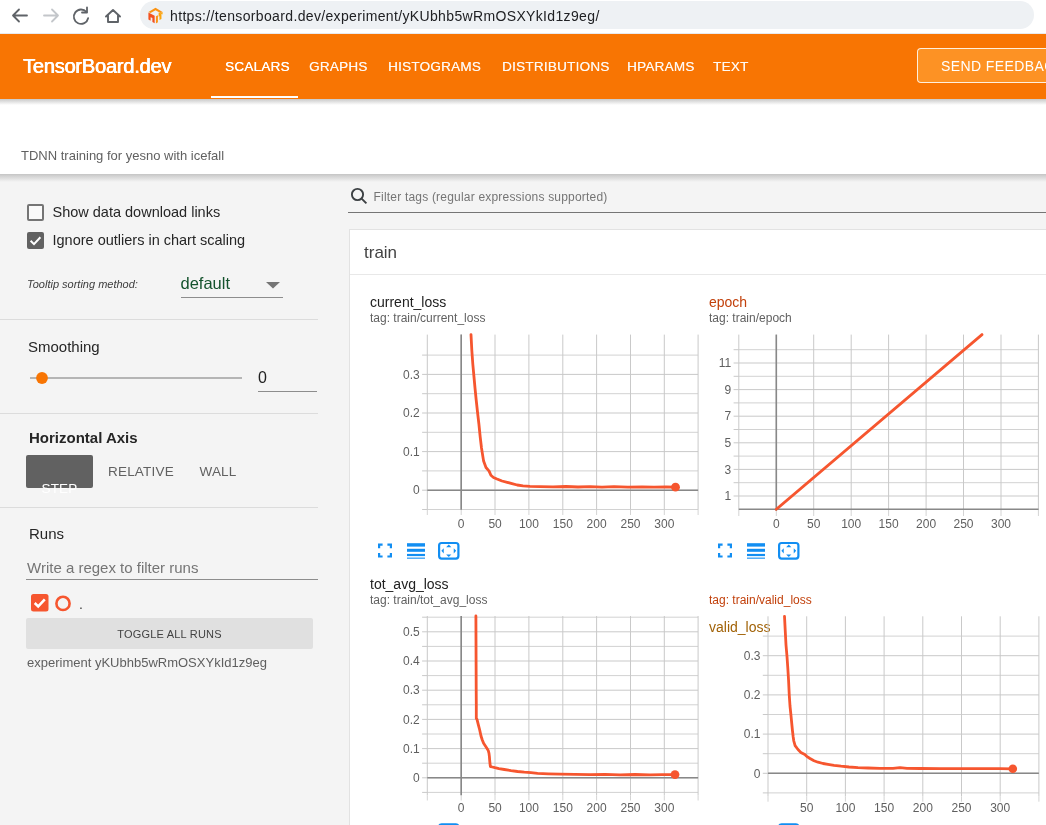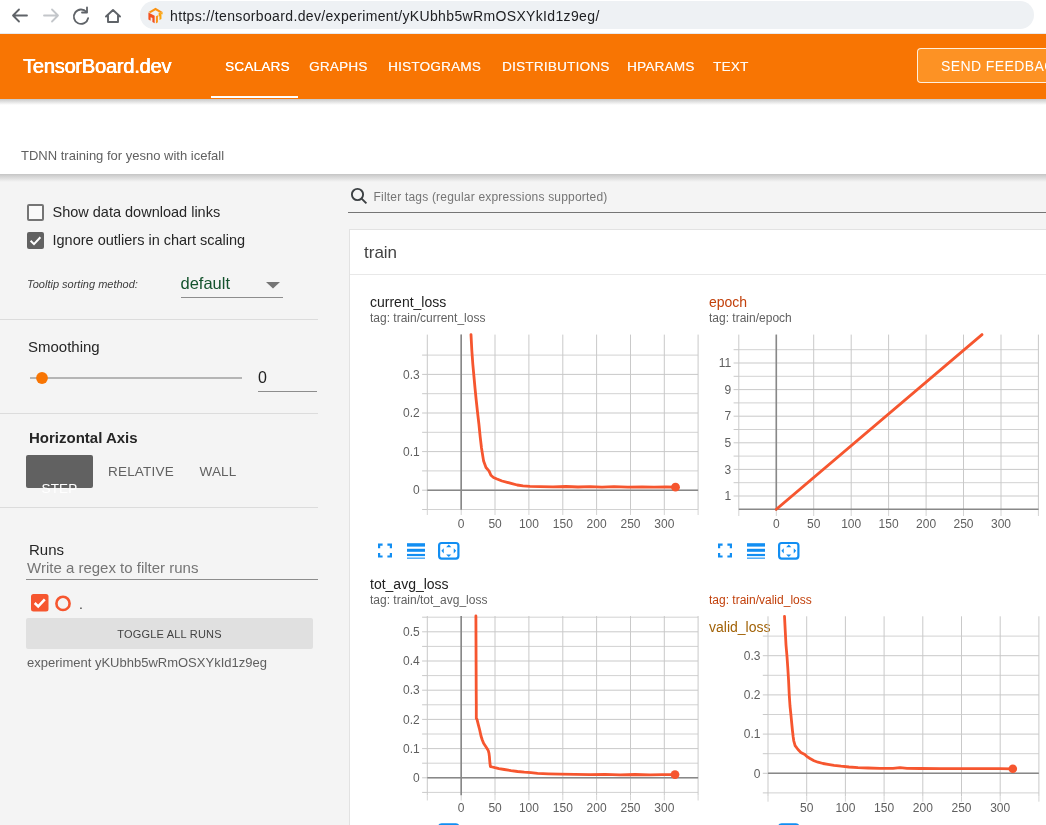--- a/index.html
+++ b/index.html
@@ -68,21 +68,21 @@
   </svg>
 <div style="position:absolute;left:255px;top:369px;font-size:16px;color:#212121;line-height:17px;width:15px;text-align:center;">0</div>
 <div style="position:absolute;left:258px;top:390.9px;width:58.7px;height:1px;background:#8d8d8d;"></div>
 <div style="position:absolute;left:0;top:413px;width:317.6px;height:1px;background:#dcdcdc;"></div>
 <div style="position:absolute;left:29px;top:430px;font-size:15px;color:#262626;line-height:15px;font-weight:bold;">Horizontal Axis</div>
 <div style="position:absolute;left:26px;top:455.3px;width:67px;height:33px;background:#616161;border-radius:2px;"></div>
 <div style="position:absolute;left:26px;top:465px;width:67px;font-size:13.5px;color:#ffffff;text-align:center;line-height:14px;letter-spacing:0.2px;margin-top:17px;">STEP</div>
 <div style="position:absolute;left:108px;top:465px;width:62px;font-size:13.5px;color:#616161;text-align:center;line-height:14px;letter-spacing:0.2px;">RELATIVE</div>
 <div style="position:absolute;left:193px;top:465px;width:50px;font-size:13.5px;color:#616161;text-align:center;line-height:14px;letter-spacing:0.2px;">WALL</div>
 <div style="position:absolute;left:0;top:507px;width:317.6px;height:1px;background:#dcdcdc;"></div>
-<div style="position:absolute;left:29px;top:526px;font-size:15px;color:#262626;line-height:15px;margin-top:16px;">Runs</div>
+<div style="position:absolute;left:29px;top:526px;font-size:15px;color:#262626;line-height:15px;">Runs</div>
 <div style="position:absolute;left:27px;top:560px;font-size:15px;color:#757575;line-height:15px;">Write a regex to filter runs</div>
 <div style="position:absolute;left:26px;top:578.5px;width:291.6px;height:1px;background:#8d8d8d;"></div>
 <svg width="18" height="18" style="position:absolute;left:30.5px;top:593.5px">
  <rect x="0" y="0" width="17.5" height="17.5" rx="2.5" fill="#f6562f"></rect>
  <path d="M3.7 9.0 L7.2 12.4 L13.8 5.3" stroke="#fff" stroke-width="2.5" fill="none"></path>
 </svg>
 <svg width="18" height="18" style="position:absolute;left:55px;top:594.5px">
  <circle cx="8" cy="8.4" r="6.6" fill="none" stroke="#f6562f" stroke-width="2.6"></circle>
 </svg>
 <div style="position:absolute;left:79px;top:597px;font-size:14px;color:#424242;line-height:14px;">.</div>

